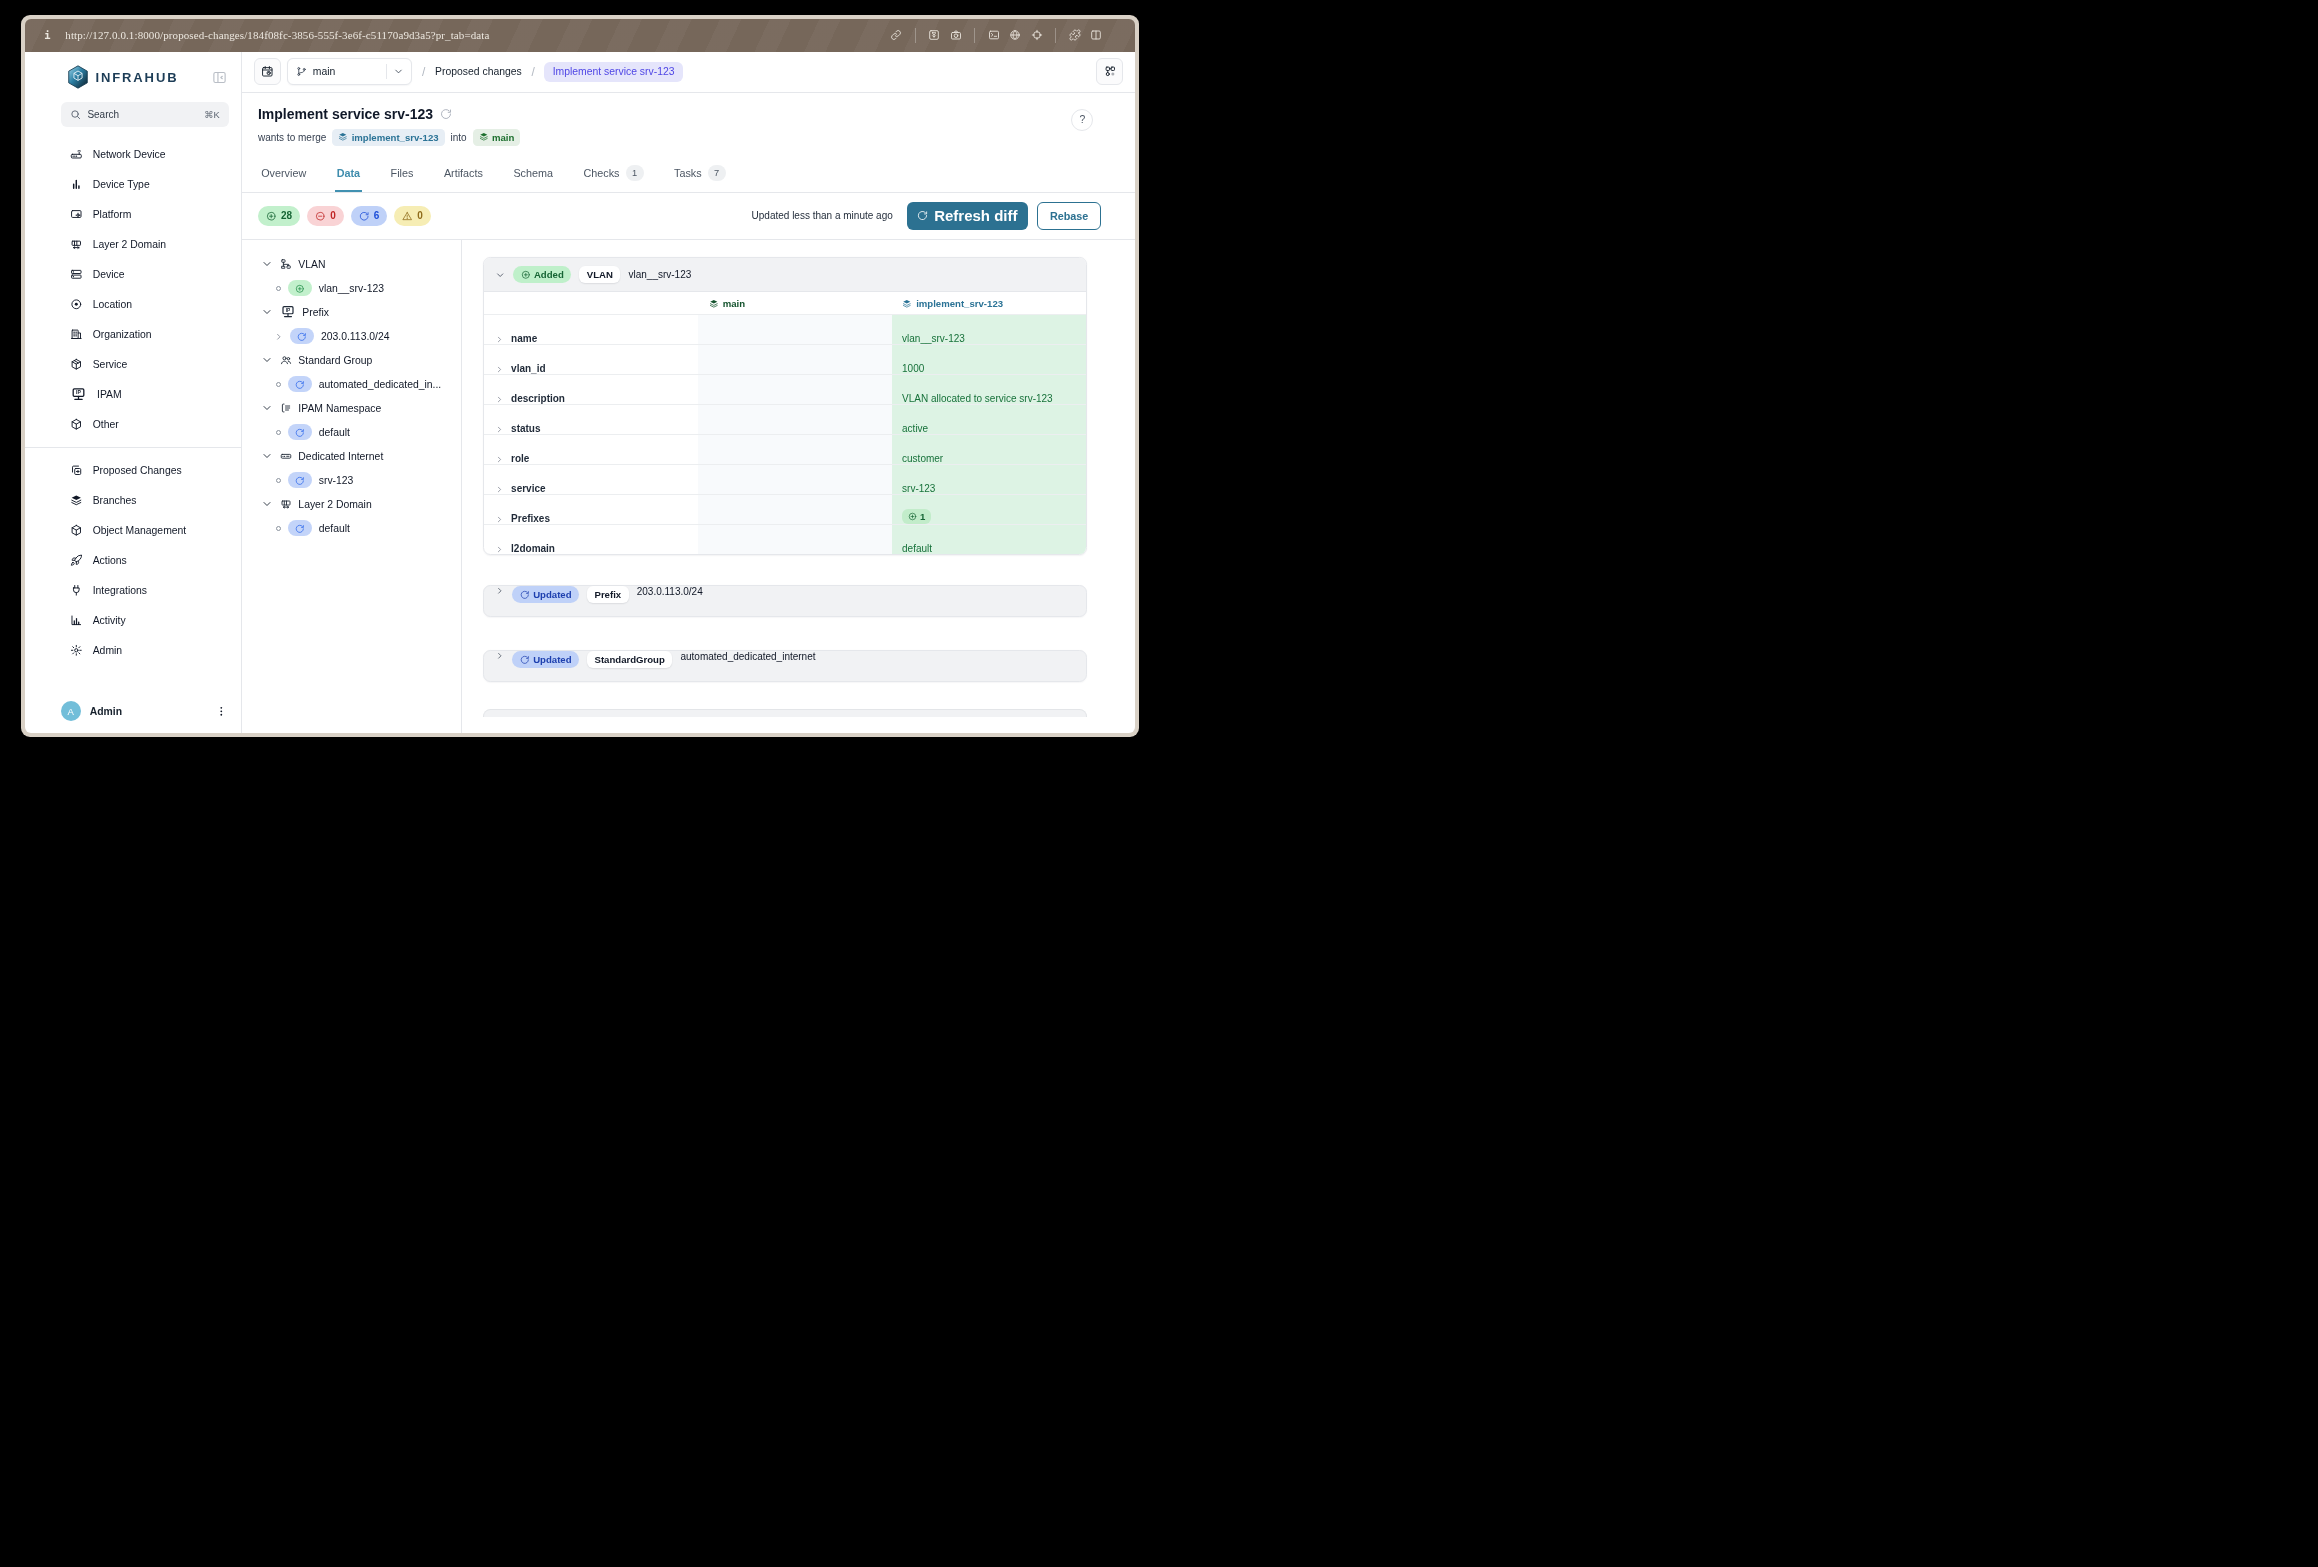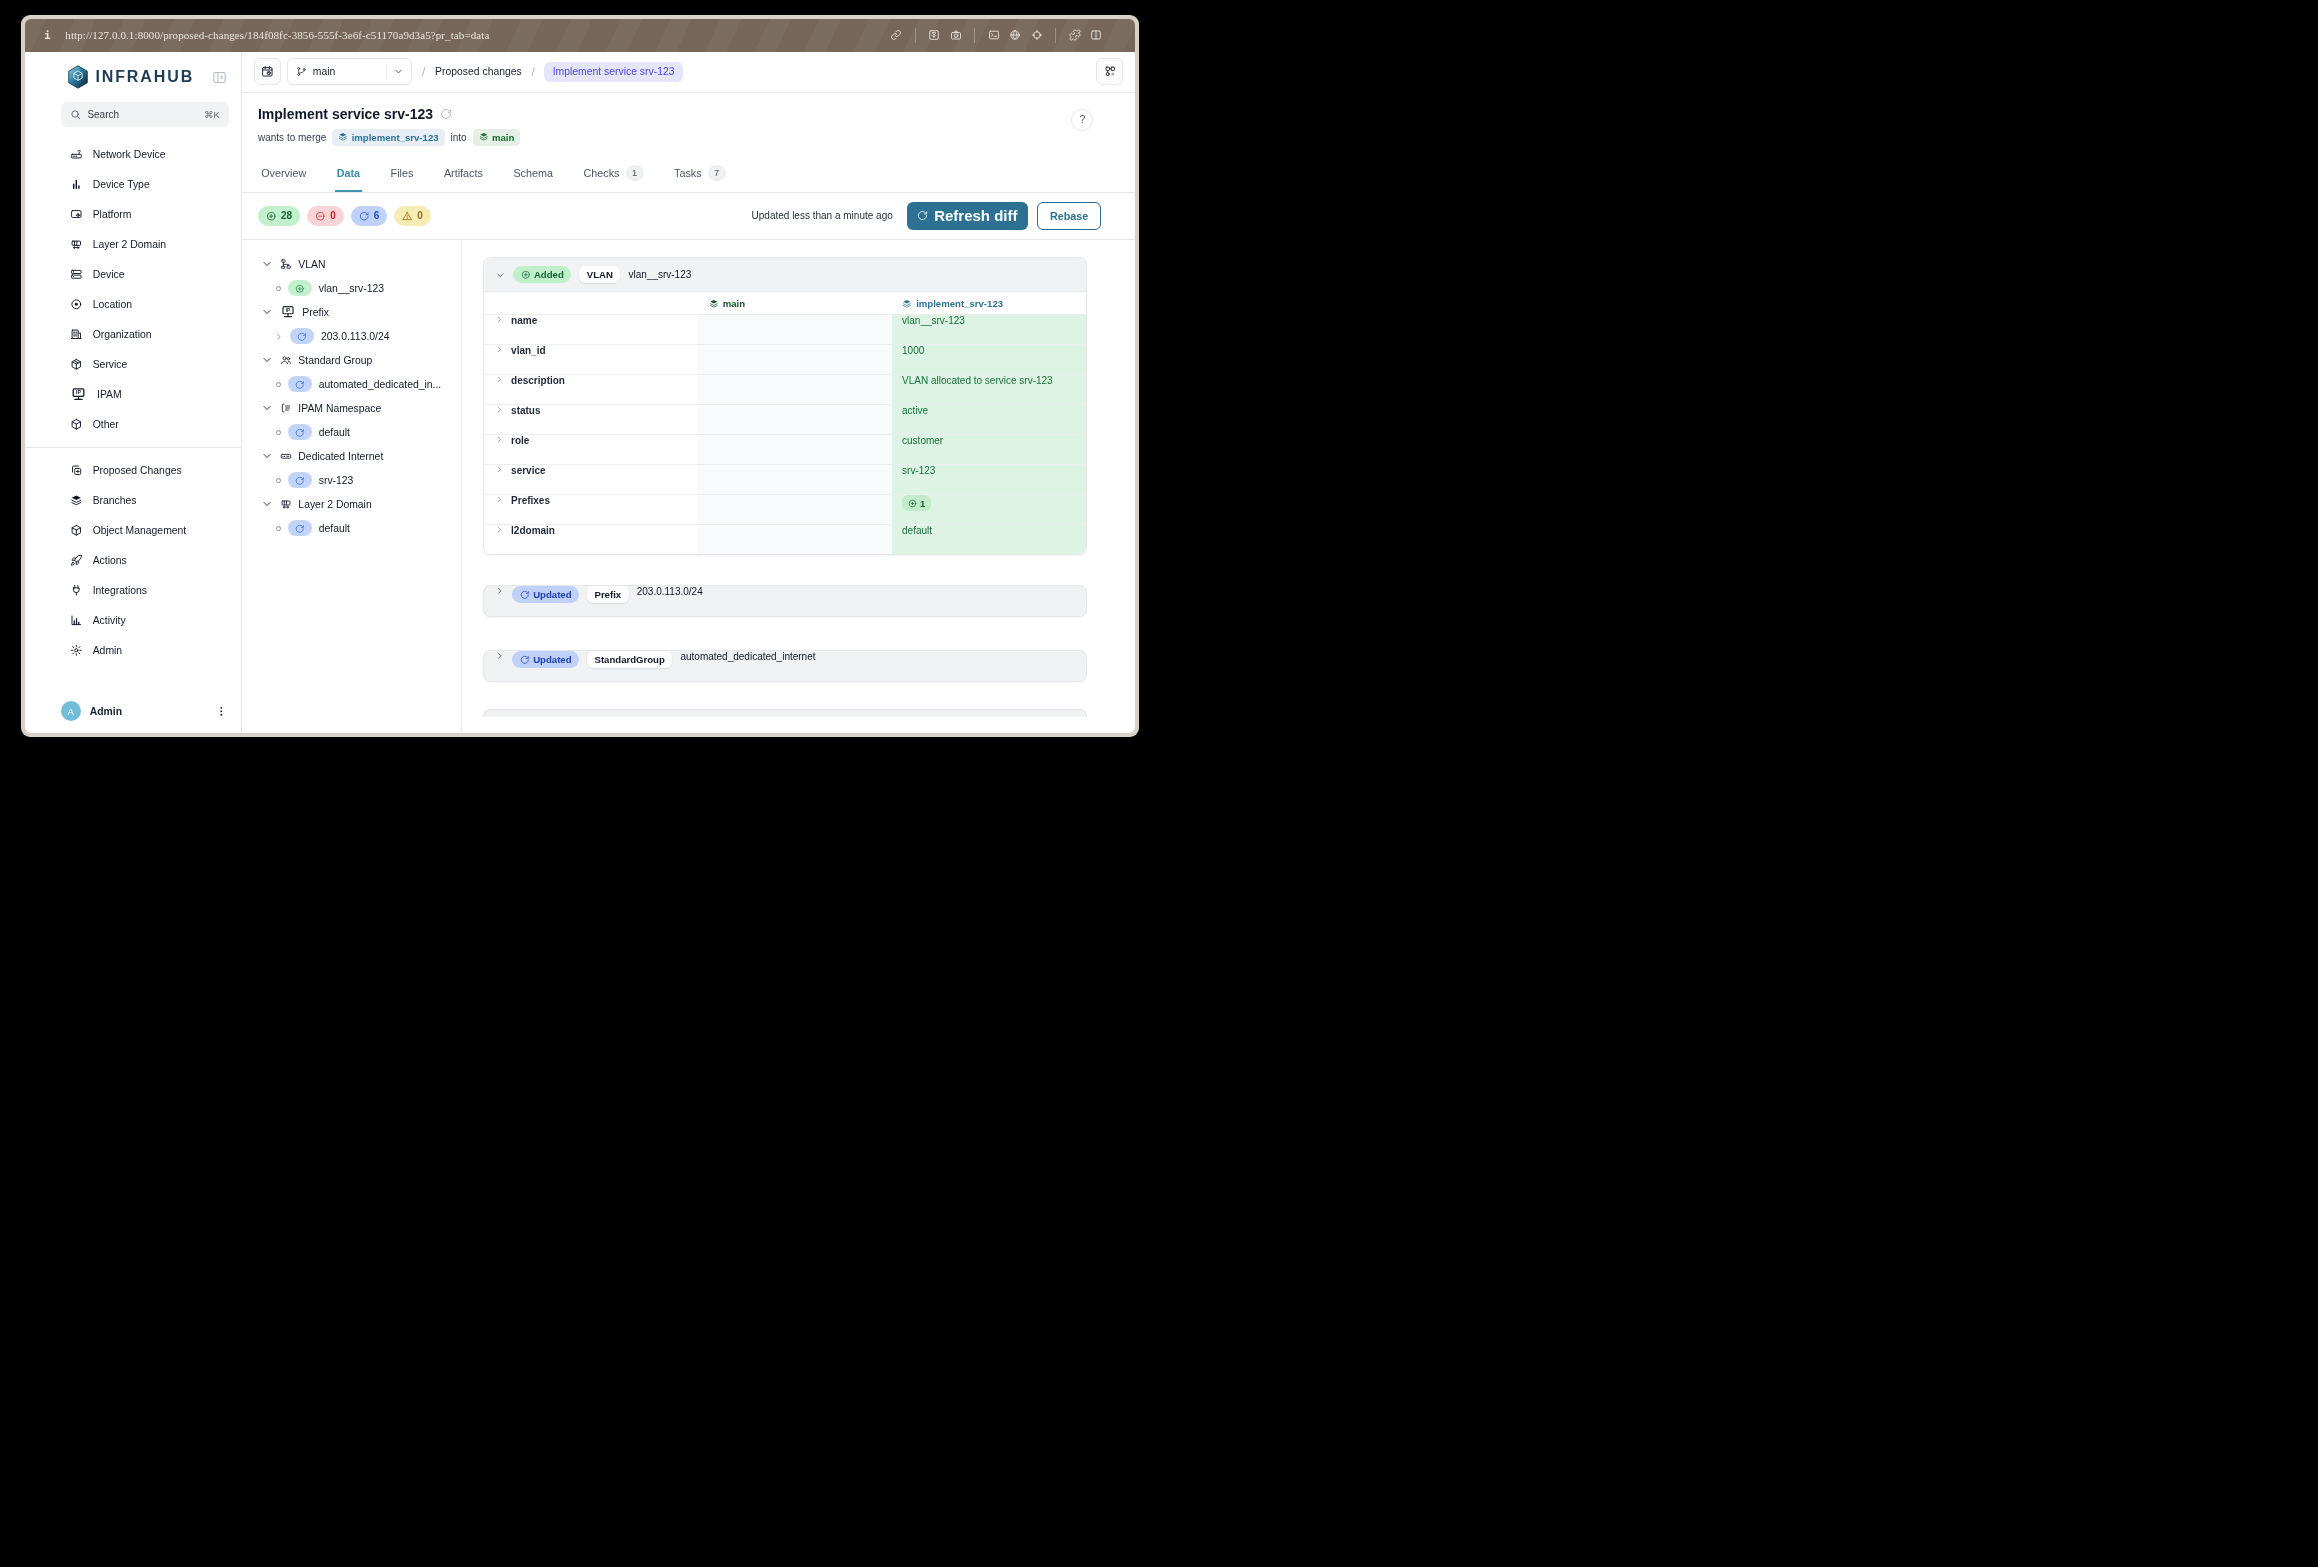--- a/index.html
+++ b/index.html
@@ -22,21 +22,21 @@
   .browser-icons{display:flex;align-items:center;gap:9.6px;color:#eae4dc;font-size:12px}
   .browser-icons .btn{display:flex;align-items:center;cursor:pointer}
   .vsep{width:0.7px;height:15px;background:rgba(255,255,255,.28);margin:0 3px}
 
   .app{flex:1;background:#fff;border-radius:0 0 6px 6px;display:flex;overflow:hidden;min-height:0}
 
   
   .sidebar{width:217px;border-right:0.7px solid var(--border);display:flex;flex-direction:column;padding-top:10.4px;min-height:0}
   .logo-row{display:flex;align-items:center;padding:0 13.4px 0 42px;height:30px}
   .logo-mark{width:22px;height:24px;margin-right:6.7px;flex:none}
-  .logo-text{font-size:16px;font-weight:bold;letter-spacing:1.9px;color:#1d3d57}
+  .logo-text{font-size:13px;font-weight:bold;letter-spacing:1.9px;color:#1d3d57}
   .collapse-btn{margin-left:auto;color:#b9bec6;font-size:15px;cursor:pointer;display:flex}
   .search-box{margin:10.4px 12px 4.5px 36px;height:25px;background:#f1f2f4;border-radius:6px;display:flex;align-items:center;padding:0 9px;gap:6.7px;font-size:10px;color:#333c48;cursor:text}
   .search-box .ic{font-size:11px;color:#4b5563}
   .kbd{margin-left:auto;color:#5b6470;font-size:9.3px}
   .side-group{list-style:none;padding:7.4px 6px 7.4px 36px}
   .side-group + .side-group{border-top:0.7px solid var(--border)}
   .side-item{display:flex;align-items:center;gap:10.4px;height:30px;padding-left:9px;font-size:10.4px;font-weight:500;color:#111827;border-radius:6px;cursor:pointer}
   .side-item .ic{font-size:12.6px;color:#111827}
   .side-user{margin-top:auto;display:flex;align-items:center;gap:9px;padding:10.4px 13.4px 12px 36px}
   .avatar{width:20px;height:20px;border-radius:50%;background:#72bed9;color:#fff;font-size:9.6px;display:flex;align-items:center;justify-content:center}
@@ -106,21 +106,21 @@
   .pill.added{background:#bff0ca;color:var(--green-tx)}
   .pill.updated{background:var(--blue-bg);color:#1e40af}
   .kind-pill{background:#fff;border-radius:6px;padding:3px 7.4px;font-size:9.6px;font-weight:bold;color:#111827;box-shadow:0 0.7px 1.5px rgba(16,24,40,.12)}
   .obj-name{font-size:10px;color:#111827}
   .diff-cols{display:grid;grid-template-columns:35.6% 32.1% 32.3%;border-top:0.7px solid var(--border)}
   .diff-colhead{height:22px;display:flex;align-items:center;gap:4.5px;padding-left:10.4px;font-size:9.6px;font-weight:bold}
   .diff-colhead.main-col{color:#14532d}
   .diff-colhead.branch-col{color:#2b7396}
   .diff-colhead .ic{font-size:9.6px}
   .diff-row{display:contents}
-  .cell{height:30px;display:flex;align-items:flex-start;border-top:0.7px solid #eceef0}
+  .cell{height:30px;display:flex;align-items:flex-end;border-top:0.7px solid #eceef0}
   .cell.label{padding-left:11px;gap:7.4px;font-size:10px;font-weight:600;color:#1f2937;cursor:pointer}
   .cell.label .chev{color:#6b7280;font-size:9px;display:flex}
   .cell.mainv{background:#f8fafc}
   .cell.branchv{background:var(--green-cell);color:var(--green-cell-tx);font-size:10px;padding-left:10.4px}
   .gbadge{display:inline-flex;align-items:center;gap:3px;background:#c2ecca;color:#166534;border-radius:6px;padding:2.2px 6px;font-size:9.6px;font-weight:600}
   .gbadge .ic{font-size:9px}
 
   .upd-card{border:0.7px solid var(--border);background:var(--chip-gray);border-radius:7.4px;height:32px;display:flex;align-items:flex-start;gap:8.2px;padding:0 11px;cursor:pointer;flex:none;box-shadow:0 0.7px 1.5px rgba(16,24,40,.04)}
   .upd-card .chev{color:#374151;font-size:9.6px;display:flex}
   .upd-card .obj-name{font-size:10px}

